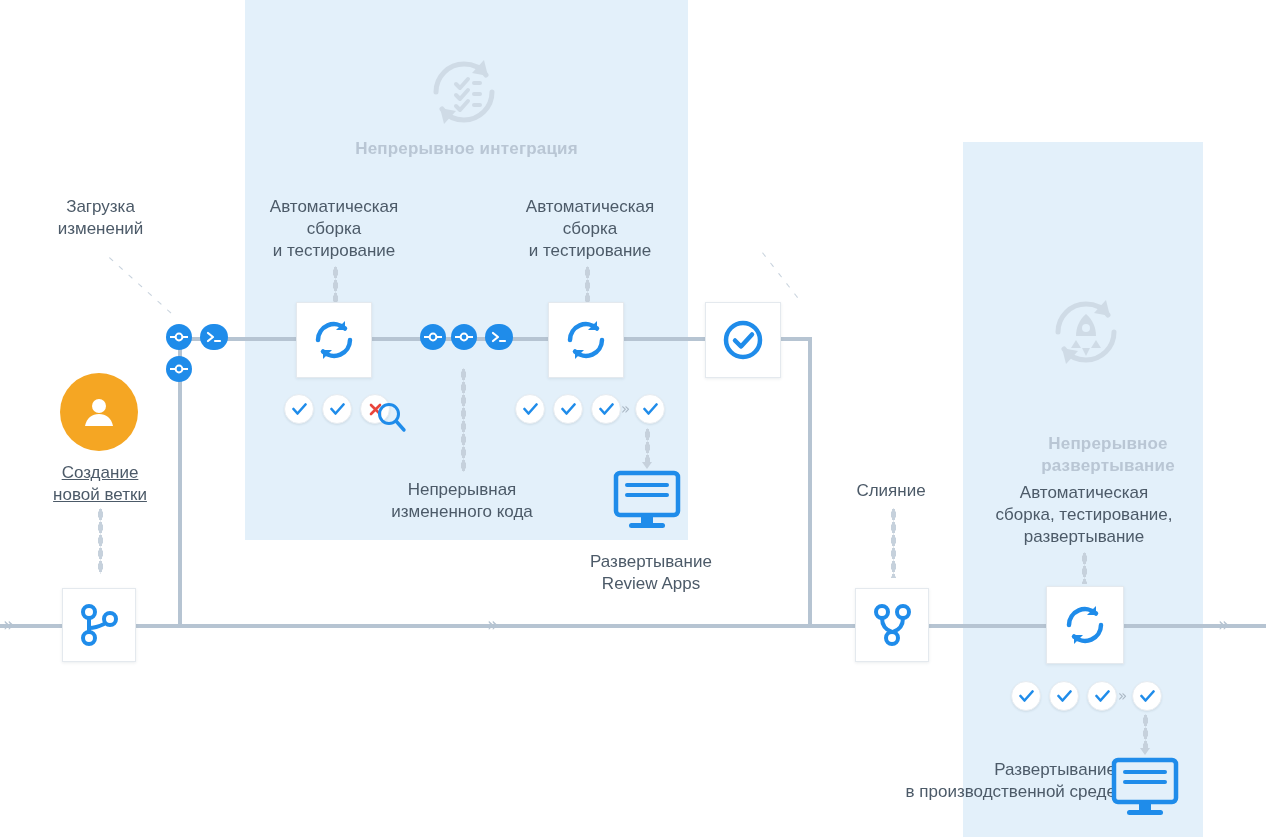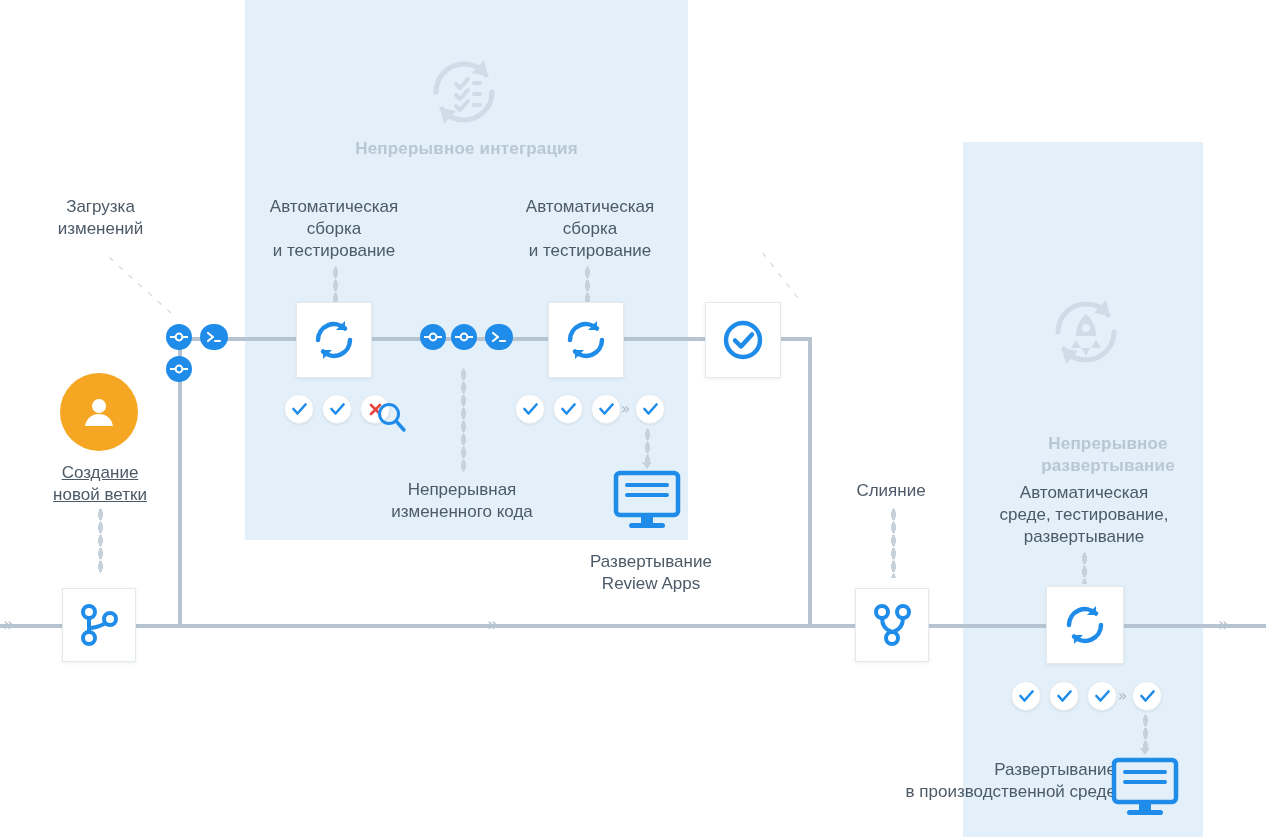--- a/index.html
+++ b/index.html
@@ -252,21 +252,21 @@
     <div>Развертывание</div>
     <div>Review Apps</div>
   </div>
 
   <div class="label" style="left:826px; top:480px; width:130px;">
     <div>Слияние</div>
   </div>
 
   <div class="label" style="left:956px; top:482px; width:256px;">
     <div>Автоматическая</div>
-    <div>среде, тестирование,</div>
+    <div>сборка, тестирование,</div>
     <div>развертывание</div>
   </div>
 
   <div class="label" style="left:836px; top:759px; width:280px; text-align:right;">
     <div>Развертывание</div>
     <div>в производственной среде</div>
   </div>
 
   <div class="avatar" style="left:60px; top:373px;">
     <svg width="44" height="44" viewBox="0 0 44 44">

